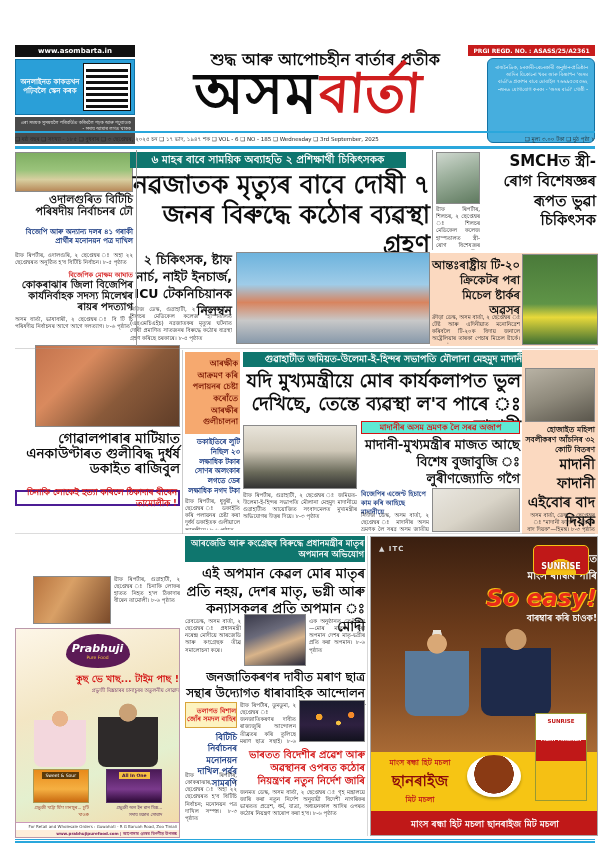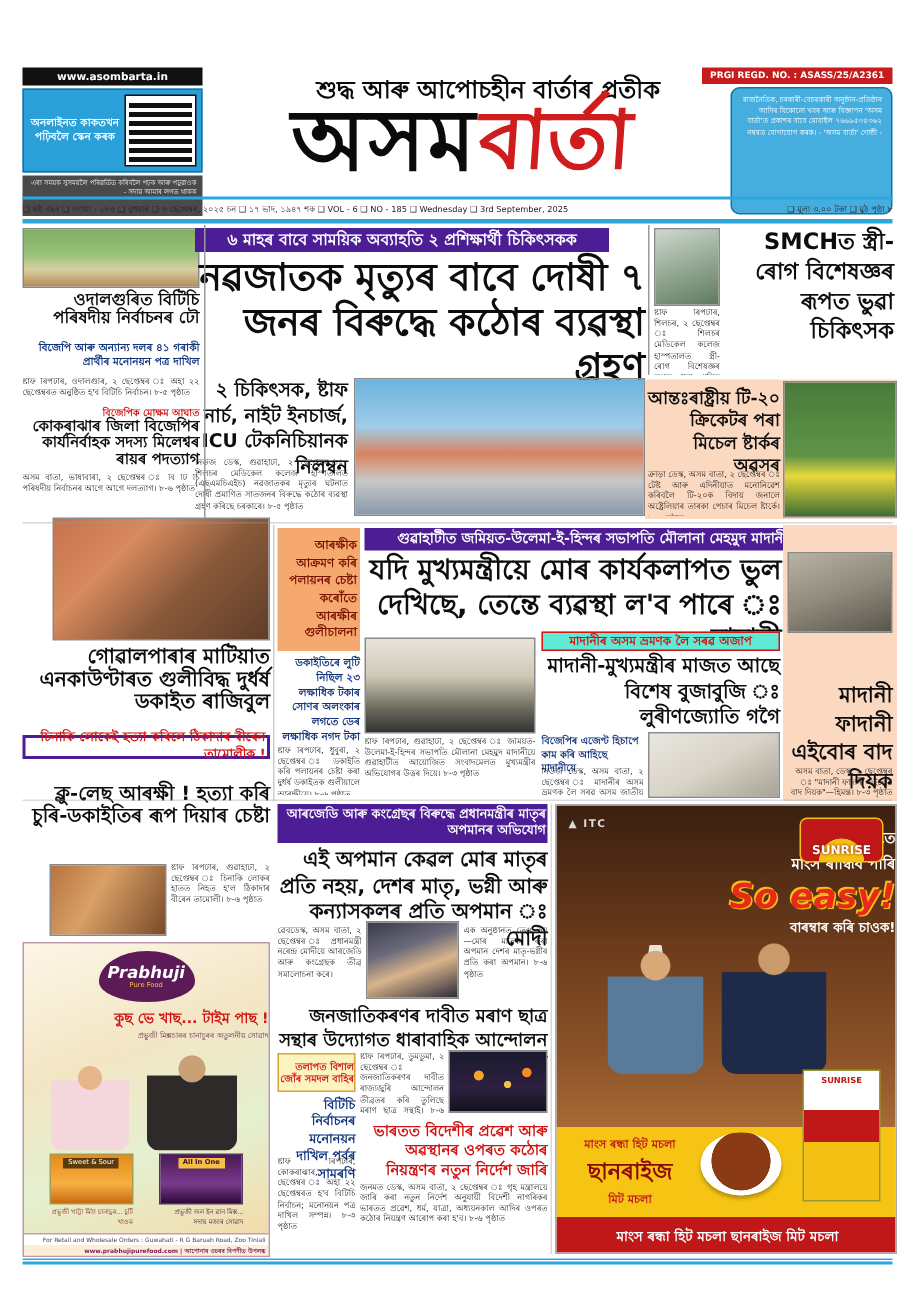--- a/index.html
+++ b/index.html
@@ -6,21 +6,21 @@
   html,body { background:#e9e9e9; }
   body { font-family:"DejaVu Sans", sans-serif; }
   .page { position:relative; width:610px; height:862px; background:#ffffff; margin:0 auto; overflow:hidden; }
   .abs { position:absolute; }
   .ctr { text-align:right; }
   .jst { text-align:justify; }
   .tiny { font-size:5.5px; line-height:1.3; color:#1b1b1b; }
   .tiny2 { font-size:5px; line-height:1.25; color:#2a2a2a; }
   .rule-blue { background:#2aa7dc; }
   .rule-gray { background:#9a9a9a; }
-  .kicker-red { background:#4c1d95; color:#fff; font-weight:bold; display:flex; align-items:center; justify-content:center; }
+  .kicker-red { background:#0f766e; color:#fff; font-weight:bold; display:flex; align-items:center; justify-content:center; }
   .headline { font-weight:800; color:#0d0d0d; line-height:1.12; }
   .navy { color:#13357e; }
   .red { color:#d31414; }
   .photo { border:1px solid #8a8a8a; }
 </style>
 </head>
 <body>
 
 <div class="page">
 
@@ -57,21 +57,20 @@
   <div class="abs ctr navy" style="left:15px;top:228px;width:118px;font-size:7px;font-weight:bold;line-height:1.3;">বিজেপি আৰু অন্যান্য দলৰ ৪১ গৰাকী প্ৰাৰ্থীৰ মনোনয়ন পত্ৰ দাখিল</div>
   <div class="abs tiny jst" style="left:15px;top:252px;width:118px;height:16px;overflow:hidden;">ষ্টাফ ৰিপৰ্টাৰ, ওদালগুৰি, ২ ছেপ্তেম্বৰ ঃ অহা ২২ ছেপ্তেম্বৰত অনুষ্ঠিত হ'ব বিটিচি নিৰ্বাচন।  ৮-৫ পৃষ্ঠাত</div>
   <div class="abs ctr red" style="left:15px;top:270px;width:118px;font-size:6.5px;font-weight:bold;">বিজেপিক মোক্ষম আঘাত</div>
   <div class="abs headline ctr" style="left:15px;top:279px;width:118px;font-size:10px;">কোকৰাঝাৰ জিলা বিজেপিৰ কাৰ্যনিৰ্বাহক সদস্য মিলেশ্বৰ ৰায়ৰ পদত্যাগ</div>
   <div class="abs tiny jst" style="left:15px;top:316px;width:118px;height:26px;overflow:hidden;">অসম বাৰ্তা, ভাষাবাৰী, ২ ছেপ্তেম্বৰ ঃ বি টি চি পৰিষদীয় নিৰ্বাচনৰ আগে আগে দলত্যাগ।  ৮-৬ পৃষ্ঠাত</div>
 
   <div class="abs photo" style="left:35px;top:345px;width:145px;height:82px;background:linear-gradient(135deg,#c4734d 0%,#d98a5e 30%,#8a5a3a 60%,#5f3d28 100%);"></div>
 
   <div class="abs headline ctr" style="left:15px;top:431px;width:165px;font-size:13.5px;">গোৱালপাৰাৰ মাটিয়াত এনকাউণ্টাৰত গুলীবিদ্ধ দুৰ্ধৰ্ষ ডকাইত ৰাজিবুল</div>
   <div class="abs ctr" style="left:15px;top:490px;width:165px;height:16px;border:2px solid #4c1d95;color:#d31414;font-size:8.5px;font-weight:bold;display:flex;align-items:center;justify-content:center;line-height:1.3;padding:1px;">চিনাকি লোকেই হত্যা কৰিলে ঠিকাদাৰ বীৰেন তামোলীক !</div>
-  <div class="abs headline ctr" style="left:15px;top:523px;width:165px;font-size:13px;">ক্লু-লেছ আৰক্ষী ! হত্যা কৰি চুৰি-ডকাইতিৰ ৰূপ দিয়াৰ চেষ্টা</div>
   <div class="abs photo" style="left:33px;top:576px;width:78px;height:48px;background:linear-gradient(120deg,#b8743f 0%,#d9a066 40%,#7a4a2a 100%);"></div>
   <div class="abs tiny jst" style="left:114px;top:576px;width:66px;height:48px;overflow:hidden;">ষ্টাফ ৰিপৰ্টাৰ, গুৱাহাটী, ২ ছেপ্তেম্বৰ ঃ চিনাকি লোকৰ হাতত নিহত হ'ল ঠিকাদাৰ বীৰেন তামোলী।  ৮-৬ পৃষ্ঠাত</div>
 
   <div class="abs kicker-red" style="left:130px;top:152px;width:276px;height:16px;font-size:10.5px;">৬ মাহৰ বাবে সাময়িক অব্যাহতি ২ প্ৰশিক্ষাৰ্থী চিকিৎসকক</div>
   <div class="abs headline ctr" style="left:130px;top:170px;width:300px;font-size:25px;line-height:1.2;">নৱজাতক মৃত্যুৰ বাবে দোষী ৭ জনৰ বিৰুদ্ধে কঠোৰ ব্যৱস্থা গ্ৰহণ</div>
   <div class="abs headline ctr" style="left:130px;top:252px;width:102px;font-size:12.5px;line-height:1.35;">২ চিকিৎসক, ষ্টাফ নাৰ্চ, নাইট ইনচাৰ্জ, ICU টেকনিচিয়ানক নিলম্বন</div>
   <div class="abs tiny jst" style="left:130px;top:306px;width:102px;height:38px;overflow:hidden;">নিউজ ডেস্ক, গুৱাহাটী, ২ ছেপ্তেম্বৰ ঃ শিলচৰ মেডিকেল কলেজ হাস্পতালত (এছএমচিএইচ) নৱজাতকৰ মৃত্যুৰ ঘটনাত দোষী প্ৰমাণিত সাতজনৰ বিৰুদ্ধে কঠোৰ ব্যৱস্থা গ্ৰহণ কৰিছে চৰকাৰে।  ৮-৫ পৃষ্ঠাত</div>
   <div class="abs photo" style="left:236px;top:252px;width:194px;height:92px;background:linear-gradient(180deg,#6db3dd 0%,#9fcce8 35%,#d8845f 55%,#c8c8c8 75%,#8899aa 100%);"></div>
 
   <div class="abs photo" style="left:436px;top:152px;width:44px;height:52px;background:linear-gradient(160deg,#cfd8cf 0%,#9fb29f 40%,#5f7a5f 100%);"></div>
@@ -97,20 +96,21 @@
   <div class="abs tiny jst" style="left:243px;top:492px;width:114px;height:38px;overflow:hidden;">ষ্টাফ ৰিপৰ্টাৰ, গুৱাহাটী, ২ ছেপ্তেম্বৰ ঃ জমিয়ত-উলেমা-ই-হিন্দৰ সভাপতি মৌলানা মেহমুদ মাদানীয়ে গুৱাহাটীত আয়োজিত সংবাদমেলত মুখ্যমন্ত্ৰীৰ অভিযোগৰ উত্তৰ দিয়ে।  ৮-৩ পৃষ্ঠাত</div>
 
   <div class="abs ctr" style="left:361px;top:421px;width:159px;height:13px;background:#5eead4;border:1px solid #d31414;color:#d31414;font-size:8px;font-weight:bold;display:flex;align-items:center;justify-content:center;">মাদানীৰ অসম ভ্ৰমণক লৈ সৰৱ অজাপ</div>
   <div class="abs headline ctr" style="left:361px;top:437px;width:159px;font-size:13px;line-height:1.3;">মাদানী-মুখ্যমন্ত্ৰীৰ মাজত আছে বিশেষ বুজাবুজি ঃ লুৰীণজ্যোতি গগৈ</div>
   <div class="abs navy" style="left:361px;top:490px;width:68px;font-size:6.5px;font-weight:bold;line-height:1.35;">বিজেপিৰ এজেণ্ট হিচাপে কাম কৰি আহিছে মাদানীয়ে</div>
   <div class="abs tiny jst" style="left:361px;top:512px;width:68px;height:20px;overflow:hidden;">নিউজ ডেস্ক, অসম বাৰ্তা, ২ ছেপ্তেম্বৰ ঃ মাদানীৰ অসম ভ্ৰমণক লৈ সৰৱ অসম জাতীয় পৰিষদ।  ৮-৩ পৃষ্ঠাত</div>
   <div class="abs photo" style="left:432px;top:488px;width:88px;height:44px;background:linear-gradient(150deg,#e9e6df 0%,#d9d4c8 50%,#a8a296 100%);"></div>
 
   <div class="abs" style="left:522px;top:350px;width:76px;height:184px;background:#fbd9c0;"></div>
   <div class="abs photo" style="left:525px;top:368px;width:70px;height:54px;background:linear-gradient(160deg,#b8b2a4 0%,#8f8a7c 50%,#5a564c 100%);"></div>
+  <div class="abs ctr" style="left:525px;top:425px;width:70px;font-size:7.5px;font-weight:bold;color:#111;line-height:1.35;">হোজাইত মহিলা সবলীকৰণ আঁচনিৰ ৩২ কোটি বিতৰণ</div>
   <div class="abs headline ctr" style="left:525px;top:455px;width:70px;font-size:14px;line-height:1.35;">মাদানী ফাদানী এইবোৰ বাদ দিয়ক</div>
   <div class="abs tiny ctr" style="left:525px;top:512px;width:70px;height:20px;overflow:hidden;">অসম বাৰ্তা, ডেস্ক, ২ ছেপ্তেম্বৰ ঃ "মাদানী ফাদানী এইবোৰ বাদ দিয়ক"—হিমন্ত।  ৮-৩ পৃষ্ঠাত</div>
 
   <div class="abs rule-gray" style="left:182px;top:350px;width:1px;height:184px;opacity:.5;"></div>
   <div class="abs rule-gray" style="left:15px;top:533px;width:580px;height:1px;opacity:.35;"></div>
 
   <div class="abs kicker-red ctr" style="left:185px;top:536px;width:180px;height:26px;font-size:8.5px;line-height:1.3;padding:1px;">আৰজেডি আৰু কংগ্ৰেছৰ বিৰুদ্ধে প্ৰধানমন্ত্ৰীৰ মাতৃৰ অপমানৰ অভিযোগ</div>
   <div class="abs headline ctr" style="left:185px;top:565px;width:180px;font-size:13.5px;line-height:1.3;">এই অপমান কেৱল মোৰ মাতৃৰ প্ৰতি নহয়, দেশৰ মাতৃ, ভগ্নী আৰু কন্যাসকলৰ প্ৰতি অপমান ঃ মোদী</div>
   <div class="abs tiny jst" style="left:185px;top:618px;width:56px;height:48px;overflow:hidden;">ৱেবডেস্ক, অসম বাৰ্তা, ২ ছেপ্তেম্বৰ ঃ প্ৰধানমন্ত্ৰী নৰেন্দ্ৰ মোদীয়ে আৰজেডি আৰু কংগ্ৰেছক তীব্ৰ সমালোচনা কৰে।</div>
   <div class="abs photo" style="left:244px;top:614px;width:62px;height:52px;background:linear-gradient(160deg,#3a3a4a 0%,#6a6a7a 35%,#d9b48a 60%,#2a2a3a 100%);"></div>

